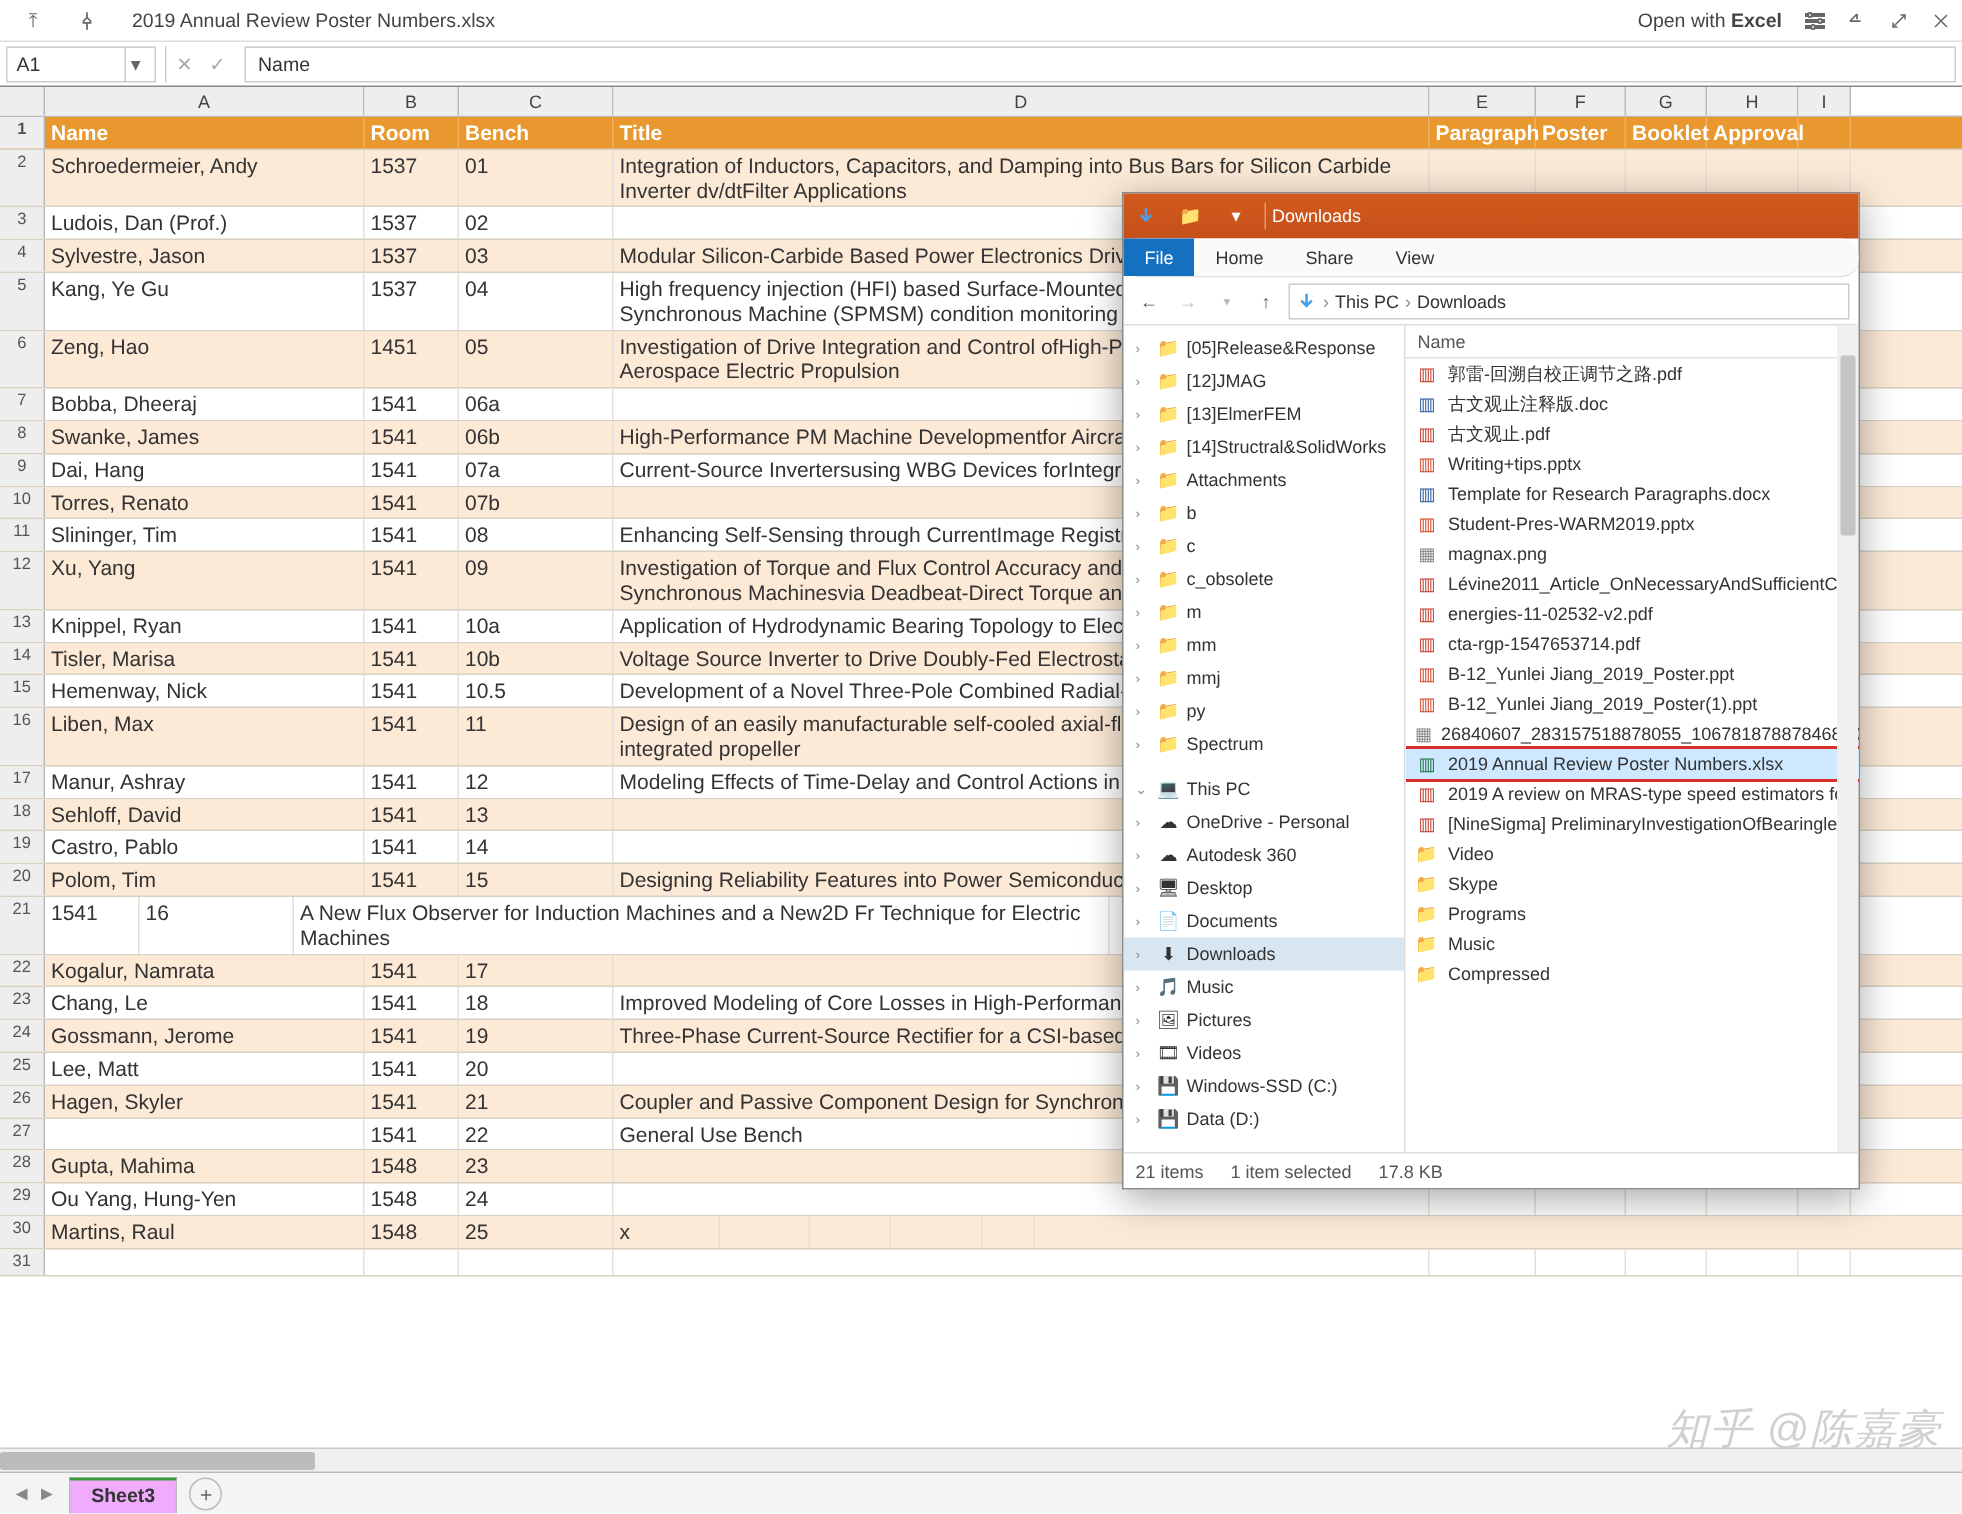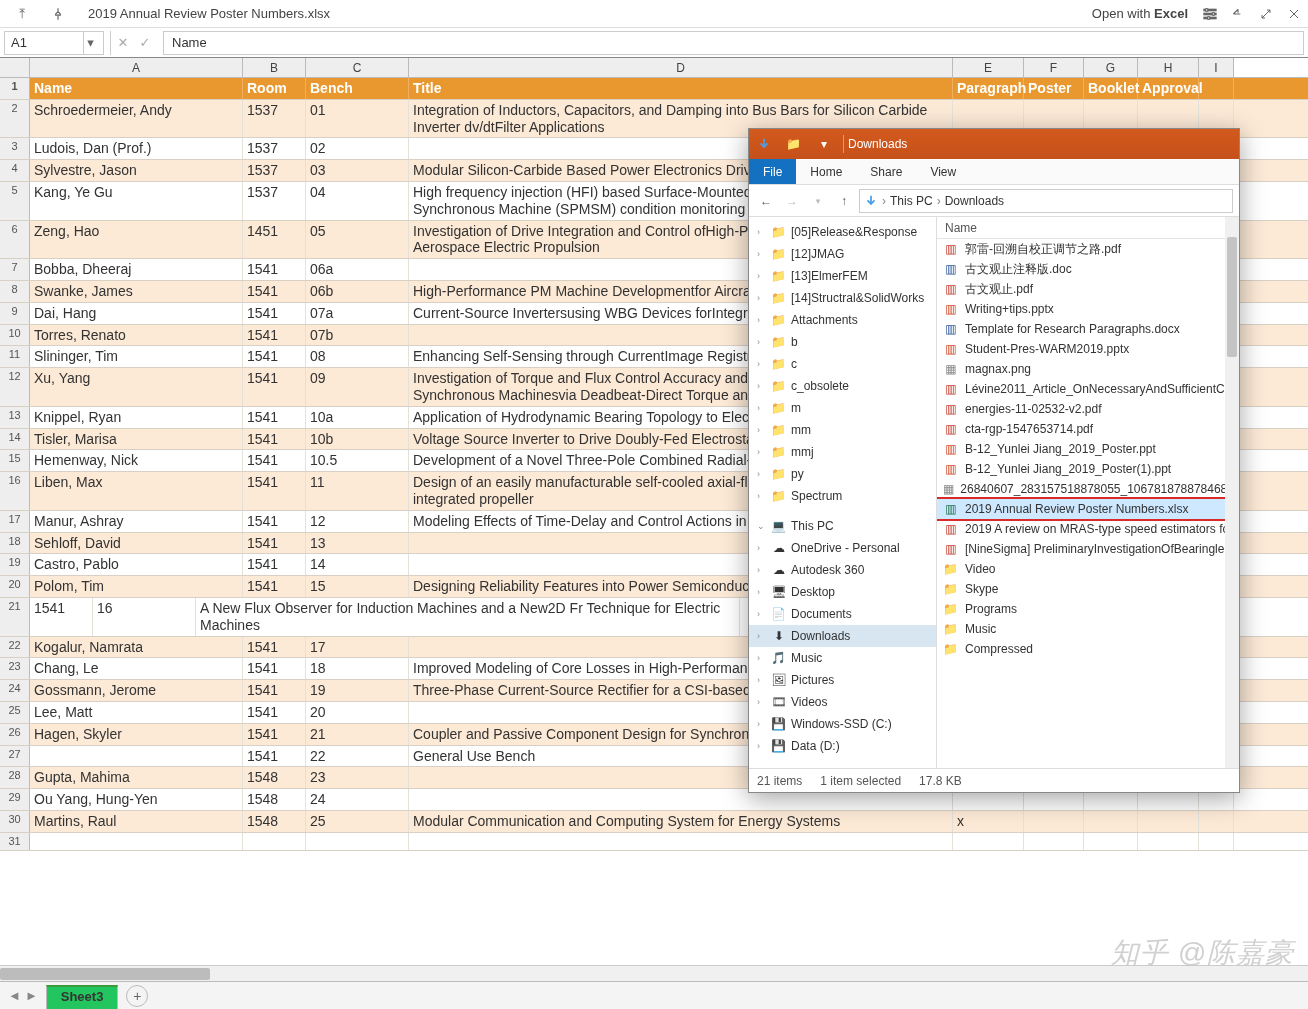--- a/index.html
+++ b/index.html
@@ -40,34 +40,34 @@
 .cell.wrap { white-space: normal; }
 
 
 .cA { width: 213px; } .cB { width: 63px; } .cC { width: 103px; } .cD { width: 544px; }
 .cE { width: 71px; } .cF { width: 60px; } .cG { width: 54px; } .cH { width: 61px; } .cI { width: 35px; }
 
 
 .tabbar { position: absolute; bottom: 0; left: 0; right: 0; height: 28px; background: #f4f4f4; border-top: 1px solid #bbb; display: flex; align-items: center; }
 .tabbar .nav { display: flex; gap: 4px; padding: 0 8px; color: #888; }
 .tabbar .nav span { cursor: pointer; }
-.tabbar .tab { background: #22c55e; border: 1px solid #bbb; border-bottom: none; border-top: 2px solid #3a9b3a; height: 24px; padding: 2px 14px; margin-top: 2px; font-size: 13px; font-weight: 600; }
+.tabbar .tab { background: #f0abfc; border: 1px solid #bbb; border-bottom: none; border-top: 2px solid #3a9b3a; height: 24px; padding: 2px 14px; margin-top: 2px; font-size: 13px; font-weight: 600; }
 .tabbar .add { width: 22px; height: 22px; border: 1px solid #bbb; border-radius: 50%; display: flex; align-items: center; justify-content: center; margin-left: 8px; font-size: 14px; color: #666; }
 .hscroll-track { position: absolute; left:0;right:0; bottom:28px; height:16px; background:#f0f0f0; border-top:1px solid #ccc; }
 .hscroll-thumb { position:absolute; left:0; top:2px; height:12px; width:210px; background:#bcbcbc; border-radius:2px; }
 
 
 .watermark { position: absolute; right: 14px; bottom: 37px; font-size: 28px; color: rgba(200,200,200,0.85); font-style: italic; font-family: "Microsoft YaHei", sans-serif; letter-spacing: 1px; pointer-events: none; }
 
 
 .explorer { position: absolute; top: 128px; left: 748px; width: 492px; height: 665px; background: #fff; box-shadow: 0 6px 24px rgba(0,0,0,0.35); border: 1px solid #888; display: flex; flex-direction: column; font-size: 12px; }
 .explorer .ex-title { height: 30px; background: linear-gradient(#d25a1d,#c6501a); display: flex; align-items: center; color: #fff; }
 .explorer .ex-title .ico { width: 18px; height: 18px; margin: 0 6px; display: flex; align-items: center; justify-content: center; }
 .explorer .ex-title .txt { font-size: 12px; }
-.explorer .ex-ribbon { height: 26px; background: #fafafa; border-bottom: 1px solid #ddd; display: flex; align-items: center; }
+.explorer .ex-ribbon { height: 26px; background: #fafafa; border-bottom: 1px solid #ddd; display: flex; align-items: center; border-radius: 12px; }
 .explorer .ex-ribbon .rtab { height: 100%; padding: 0 14px; display: flex; align-items: center; font-size: 12px; color: #333; }
 .explorer .ex-ribbon .rtab.active { background: #1470c0; color: #fff; }
 .explorer .ex-addr { height: 32px; display: flex; align-items: center; border-bottom: 1px solid #ddd; padding: 0 6px; gap: 4px; }
 .explorer .ex-addr .nav-btn { width: 22px; height: 22px; display: flex; align-items: center; justify-content: center; color: #555; }
 .explorer .ex-addr .nav-btn.disabled { color: #bbb; }
 .explorer .ex-addr .crumbs { flex: 1; border: 1px solid #ccc; height: 24px; display: flex; align-items: center; padding: 0 4px; gap: 4px; font-size: 12px; }
 .explorer .ex-addr .crumbs .sep { color: #888; }
 .explorer .ex-body { flex: 1; display: flex; min-height: 0; }
 .explorer .nav-pane { width: 188px; border-right: 1px solid #ddd; overflow-y: auto; padding: 4px 0; }
 .explorer .nav-pane .ni { display: flex; align-items: center; height: 22px; padding-left: 8px; gap: 4px; font-size: 12px; cursor: pointer; }
@@ -512,21 +512,20 @@
     <div class="cell cF"></div>
     <div class="cell cG"></div>
     <div class="cell cH"></div>
     <div class="cell cI"></div>
       </div>
       <div class="row striped">
         <div class="rownum">30</div>
     <div class="cell cA">Martins, Raul</div>
     <div class="cell cB">1548</div>
     <div class="cell cC">25</div>
-    <div class="cell cD wrap">Modular Communication and Computing System for Energy Systems</div>
     <div class="cell cE">x</div>
     <div class="cell cF"></div>
     <div class="cell cG"></div>
     <div class="cell cH"></div>
     <div class="cell cI"></div>
       </div>
       <div class="row">
         <div class="rownum">31</div>
     <div class="cell cA"></div>
     <div class="cell cB"></div>

